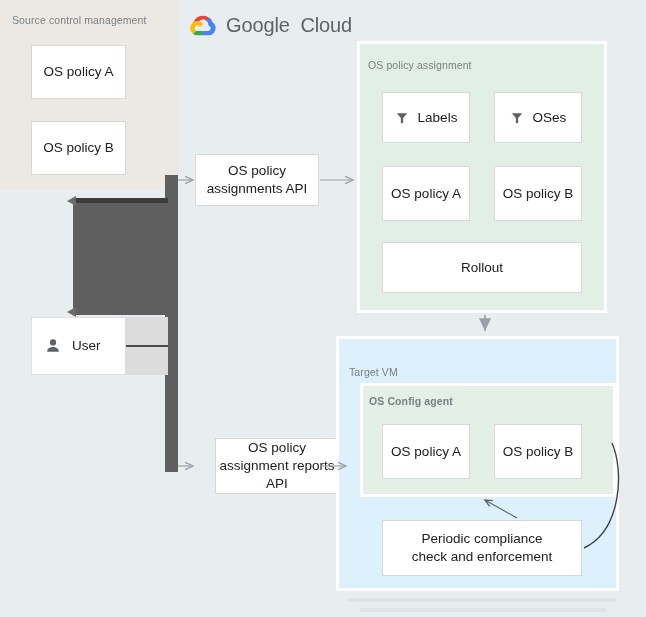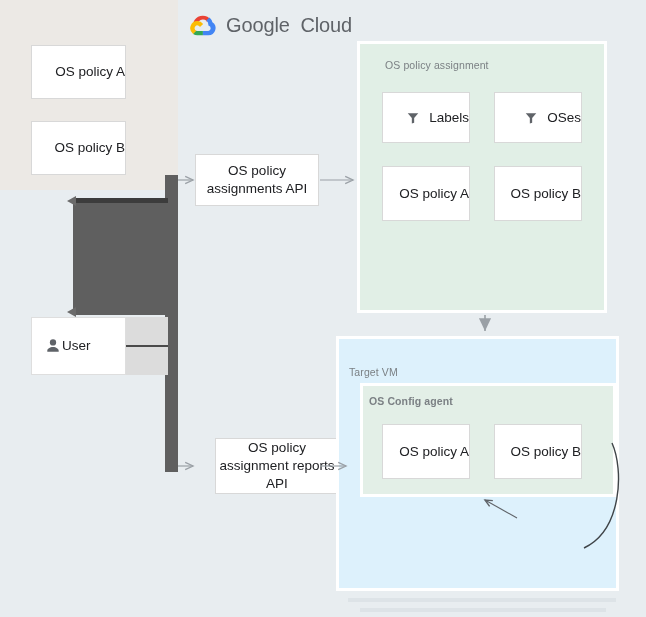--- a/index.html
+++ b/index.html
@@ -20,21 +20,21 @@
   }
 
   
   .box {
     position: absolute;
     box-sizing: border-box;
     background: #ffffff;
     border: 1px solid #d8d8d8;
     display: flex;
     align-items: center;
-    justify-content: flex-end;
+    justify-content: center;
     text-align: center;
     color: #202124;
     font-size: 13.5px;
     line-height: 1.32;
   }
   .panel {
     position: absolute;
     box-sizing: border-box;
   }
   .panel-label {
@@ -115,41 +115,42 @@
     position: absolute;
     left: 120px; top: 345px;
     width: 48px; height: 2px;
     background: #4a4a4a;
   }
   #user-box {
     left: 31px; top: 317px;
     width: 95px; height: 58px;
     justify-content: flex-start;
     padding-left: 12px;
+    gap: 10px;
     border: 1px solid #dedede;
   }
   #user-box .ulabel { font-size: 13.5px; }
   .person-icon { width: 18px; height: 18px; display: block; flex: none; }
 
   
   #scm-policy-a { left: 31px; top: 45px;  width: 95px; height: 54px; }
   #scm-policy-b { left: 31px; top: 121px; width: 95px; height: 54px; }
 
   
   #api-assignments { left: 195px; top: 154px; width: 124px; height: 52px; }
   #api-reports     { left: 195px; top: 438px; width: 124px; height: 56px; margin-left: 20px; }
 
   
   #assignment-panel {
     left: 357px; top: 41px;
     width: 250px; height: 272px;
     background: #e1efe6;
     border: 3px solid #ffffff;
   }
-  #assignment-label { left: 385px; top: 59px; }
+  #assignment-label { left: 368px; top: 59px; }
   #ap-labels   { left: 382px; top: 92px;  width: 88px; height: 51px; }
   #ap-oses     { left: 494px; top: 92px;  width: 88px; height: 51px; }
   #ap-policy-a { left: 382px; top: 166px; width: 88px; height: 55px; }
   #ap-policy-b { left: 494px; top: 166px; width: 88px; height: 55px; }
   #ap-rollout  { left: 382px; top: 242px; width: 200px; height: 51px; }
   .card-inner { display: flex; align-items: center; justify-content: center; gap: 9px; }
   .funnel-icon { width: 14px; height: 14px; display: block; flex: none; }
 
   
   #vm-panel {
@@ -191,20 +192,21 @@
     width: 646px; height: 617px;
     pointer-events: none;
   }
 </style>
 </head>
 <body>
 
 <div id="canvas">
 
   <div class="panel" id="scm-panel"></div>
+  <div class="panel-label" id="scm-label">Source control management</div>
 
   <div class="box" id="scm-policy-a">
     <span>OS policy A</span>
   </div>
   <div class="box" id="scm-policy-b">
     <span>OS policy B</span>
   </div>
 
   <div id="gc-logo">
     <svg class="mark" viewBox="0 0 32 26">
@@ -260,34 +262,43 @@
       </svg>
       <span>OSes</span>
     </span>
   </div>
   <div class="box" id="ap-policy-a">
     <span>OS policy A</span>
   </div>
   <div class="box" id="ap-policy-b">
     <span>OS policy B</span>
   </div>
+  <div class="box" id="ap-rollout">
+    <span>Rollout</span>
+  </div>
 
   <div class="panel" id="vm-panel"></div>
   <div class="panel-label" id="vm-label">Target VM</div>
 
   <div class="panel" id="agent-panel"></div>
   <div class="panel-label" id="agent-label">OS Config agent</div>
 
   <div class="box" id="vm-policy-a">
     <span>OS policy A</span>
   </div>
   <div class="box" id="vm-policy-b">
     <span>OS policy B</span>
   </div>
 
+  <div class="box" id="compliance-box">
+    <span>
+      <span>Periodic compliance</span><br>
+      <span>check and enforcement</span>
+    </span>
+  </div>
 
   <div id="vm-stack-1"></div>
   <div id="vm-stack-2"></div>
 
   <svg id="arrows">
     <defs>
       <marker id="ah" markerWidth="9" markerHeight="9" refX="7.5" refY="4" orient="auto">
         <path d="M1 1 L7.5 4 L1 7" fill="none" stroke="#9aa0a6" stroke-width="1.1"></path>
       </marker>
       <marker id="ahd" markerWidth="9" markerHeight="9" refX="7.5" refY="4" orient="auto">

